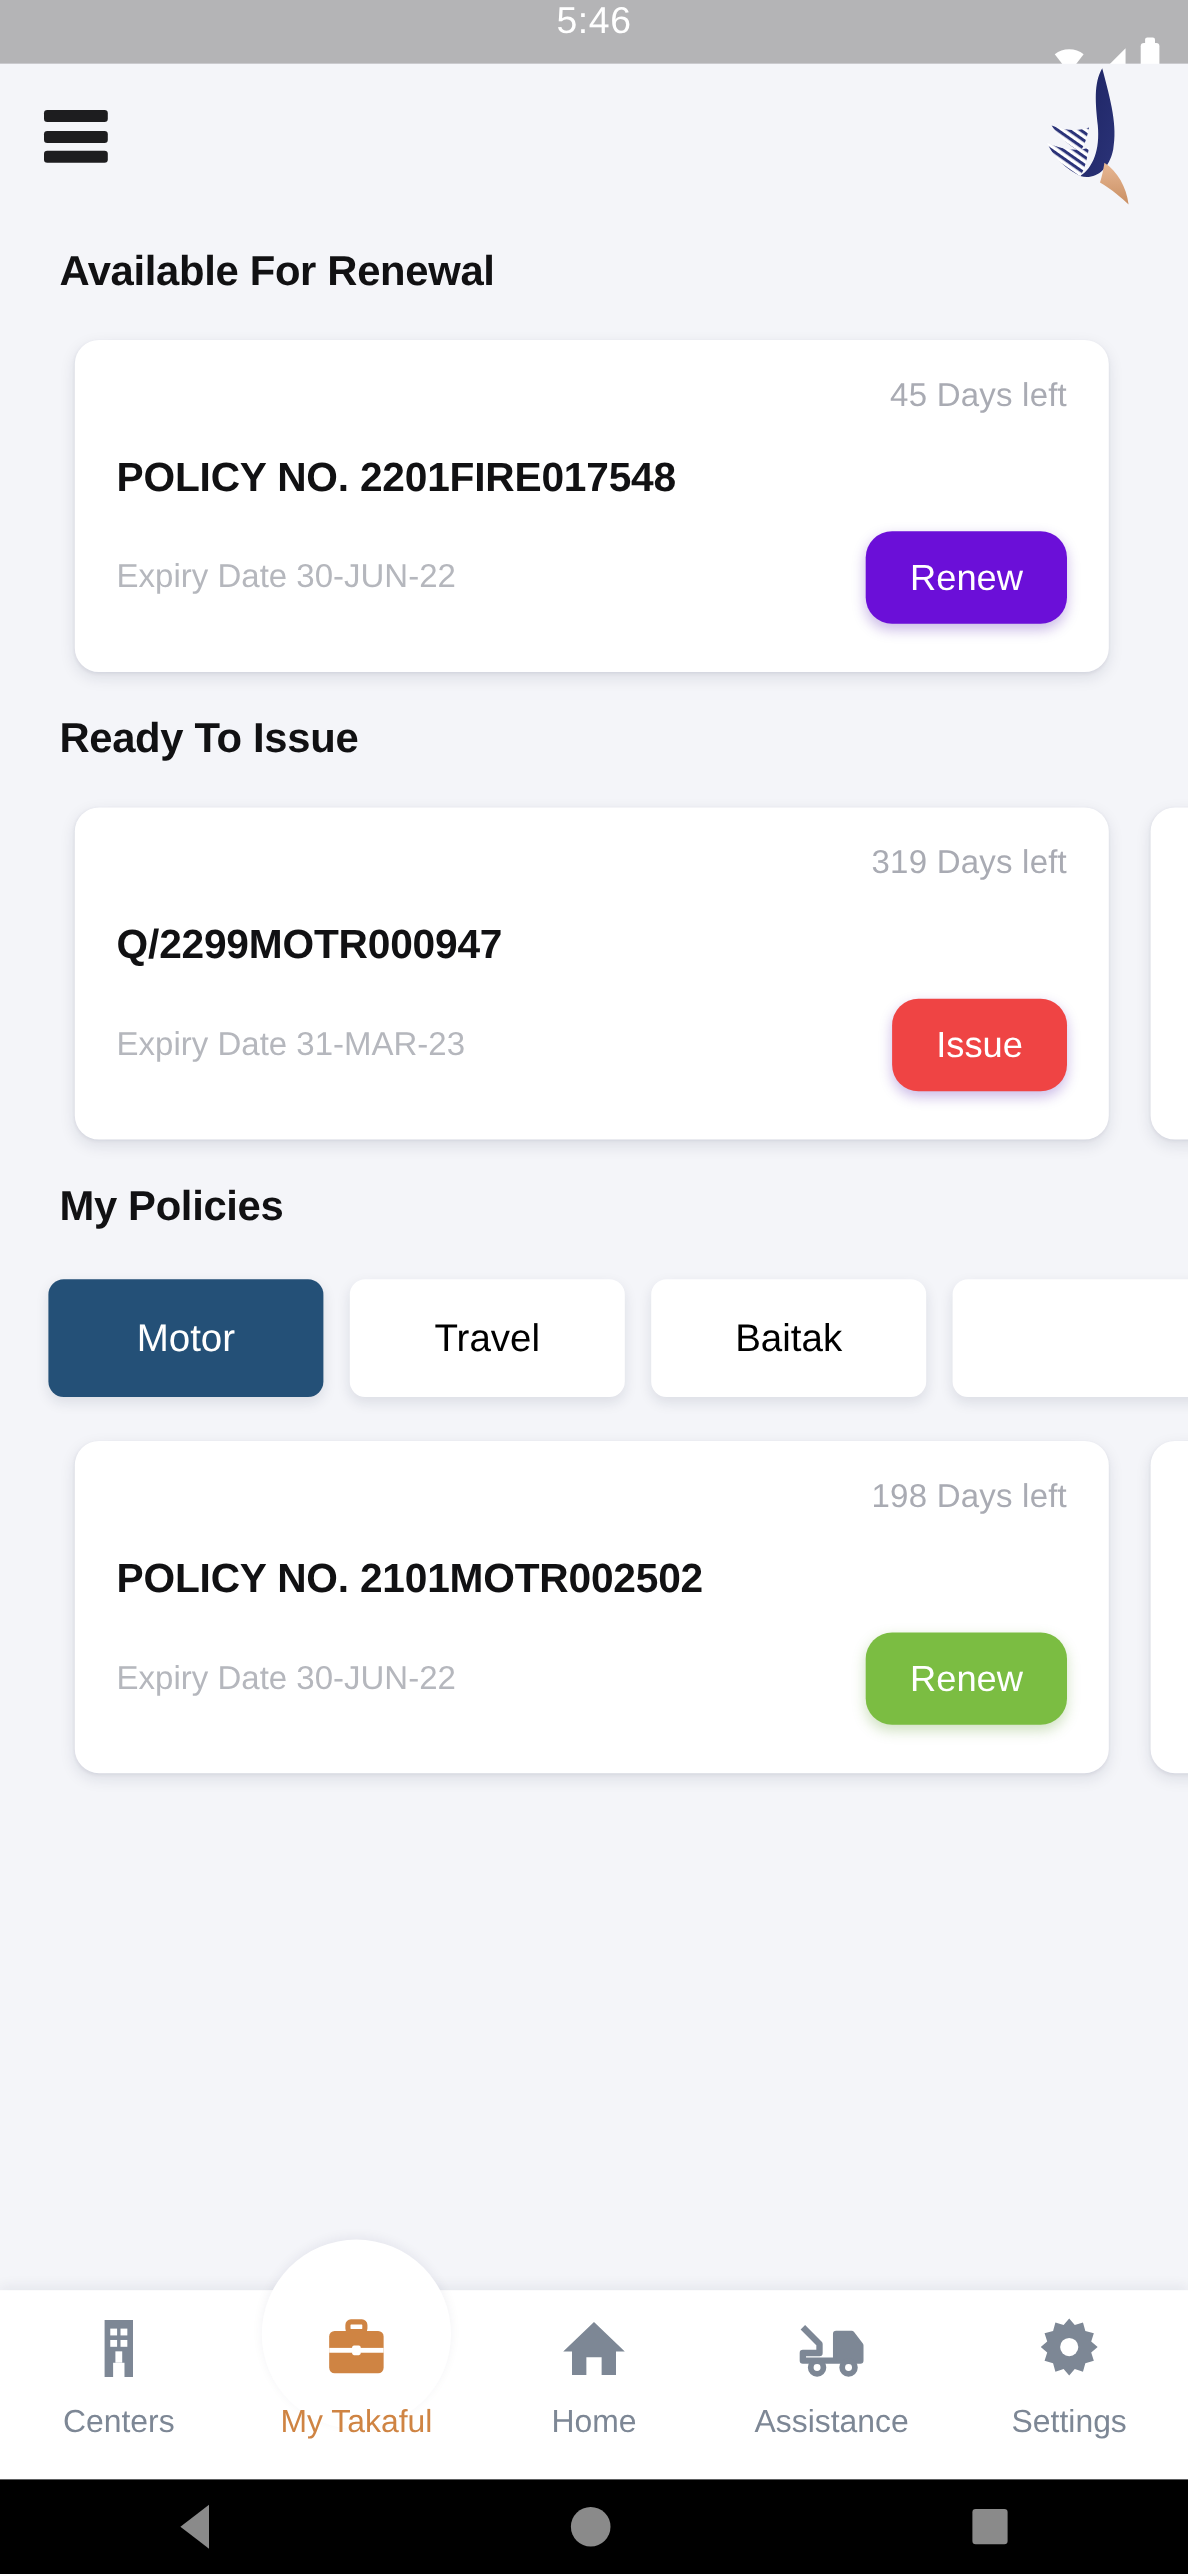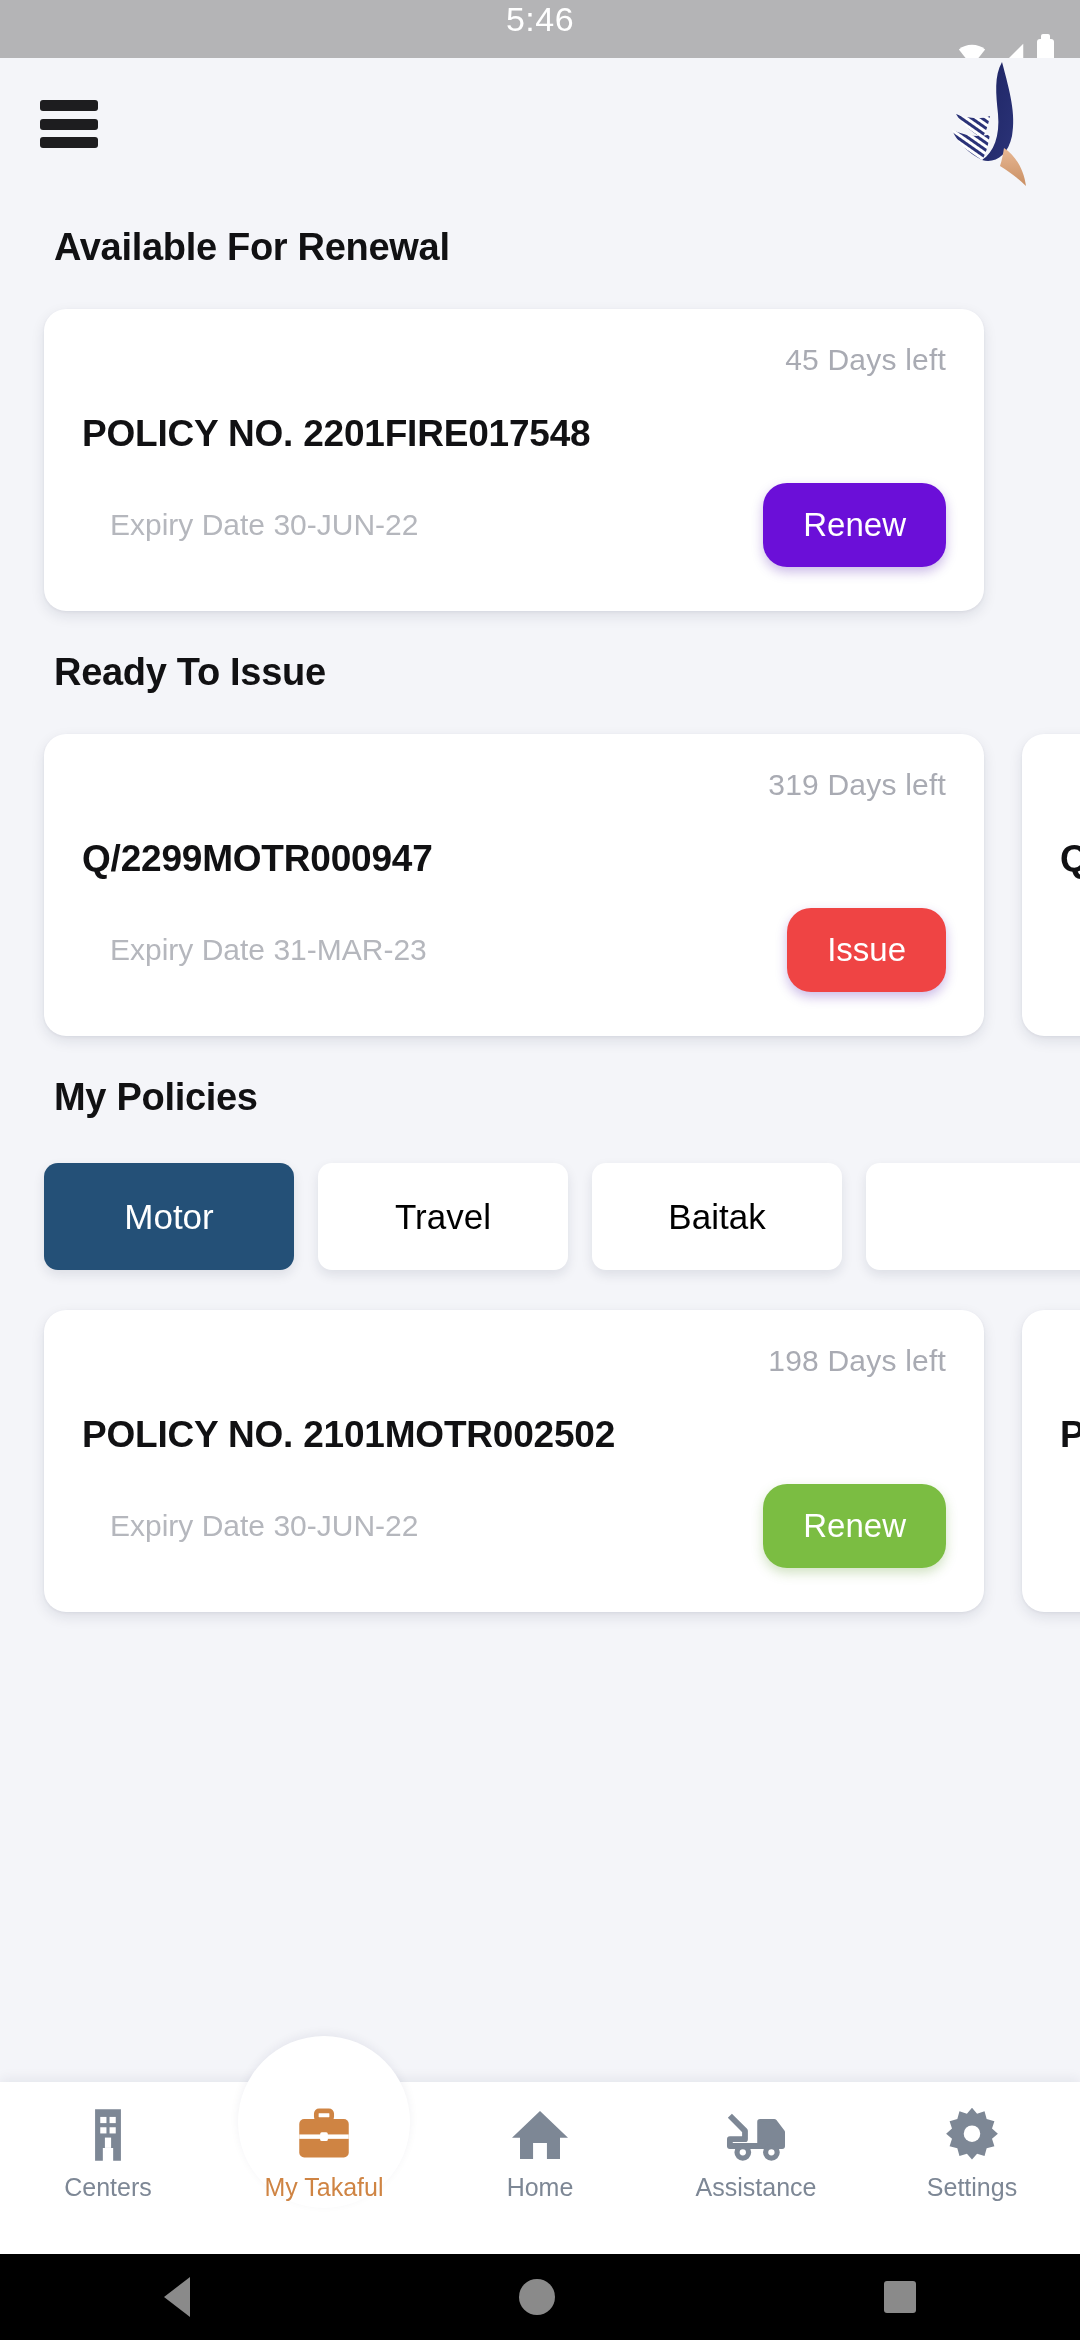--- a/index.html
+++ b/index.html
@@ -37,21 +37,21 @@
   }
 
   
   .scroll{ position:absolute; top:186px; left:0; right:0; bottom:0; }
   .sec-title{
     font-size:38px; font-weight:bold; color:#111113; margin:40px 0 0 54px;
     letter-spacing:-.3px;
   }
 
   .row{
-    display:flex; gap:38px; padding-left:44px; margin-top:40px;
+    display:flex; gap:38px; padding-left:68px; margin-top:40px;
     align-items:flex-end;
   }
 
   .card{
     flex:0 0 auto;
     width:940px;
     background:#ffffff;
     border-radius:22px;
     box-shadow:0 5px 14px rgba(20,25,60,.10), 0 1px 3px rgba(20,25,60,.06);
     padding:34px 38px 38px 38px;
@@ -61,21 +61,21 @@
     text-align:right; font-size:30px; color:#a9abb3; letter-spacing:.2px;
     height:40px;
   }
   .polno{
     font-size:37px; font-weight:bold; color:#111113; margin-top:30px;
     letter-spacing:-.2px; white-space:nowrap;
   }
   .bottomline{
     display:flex; align-items:center; margin-top:22px; min-height:96px;
   }
-  .expiry{ font-size:30px; color:#b5b7bd;margin-left:28px; }
+  .expiry{ font-size:30px; color:#b5b7bd; }
   .cta{
     margin-left:auto; border:none; border-radius:24px; color:#fff;
     font-size:33px; font-family:inherit; padding:23px 40px; cursor:pointer;
     box-shadow:0 5px 12px rgba(70,10,170,.28);
   }
   .cta.renew{ background:#6b0fd8; }
   .cta.issue{ background:#ef4444; }
   .cta.active{ background:#7bbd42; box-shadow:0 5px 12px rgba(90,150,40,.28); }
 
   
@@ -93,21 +93,21 @@
   .bottomnav{
     position:absolute; left:0; right:0; bottom:86px; height:172px;
     background:#ffffff; display:flex; align-items:flex-start;
     box-shadow:0 -3px 12px rgba(20,25,60,.07);
   }
   .navitem{
     flex:1; display:flex; flex-direction:column; align-items:center;
     padding-top:22px; position:relative; cursor:pointer;
   }
   .navitem .glyph{ height:62px; display:flex; align-items:center; }
-  .navitem .lbl{ font-size:25px; color:#7d8795; margin-top:7px; }
+  .navitem .lbl{ font-size:29px; color:#7d8795; margin-top:20px; }
   .navitem.active .lbl{ color:#cf8443; }
   .navitem.active .bump{
     position:absolute; top:-46px; left:50%; transform:translateX(-50%);
     width:172px; height:172px; background:#ffffff; border-radius:50%;
     box-shadow:0 -3px 10px rgba(20,25,60,.06); z-index:0;
   }
   .navitem.active .glyph, .navitem.active .lbl{ position:relative; z-index:1; }
 
   
   .sysnav{

